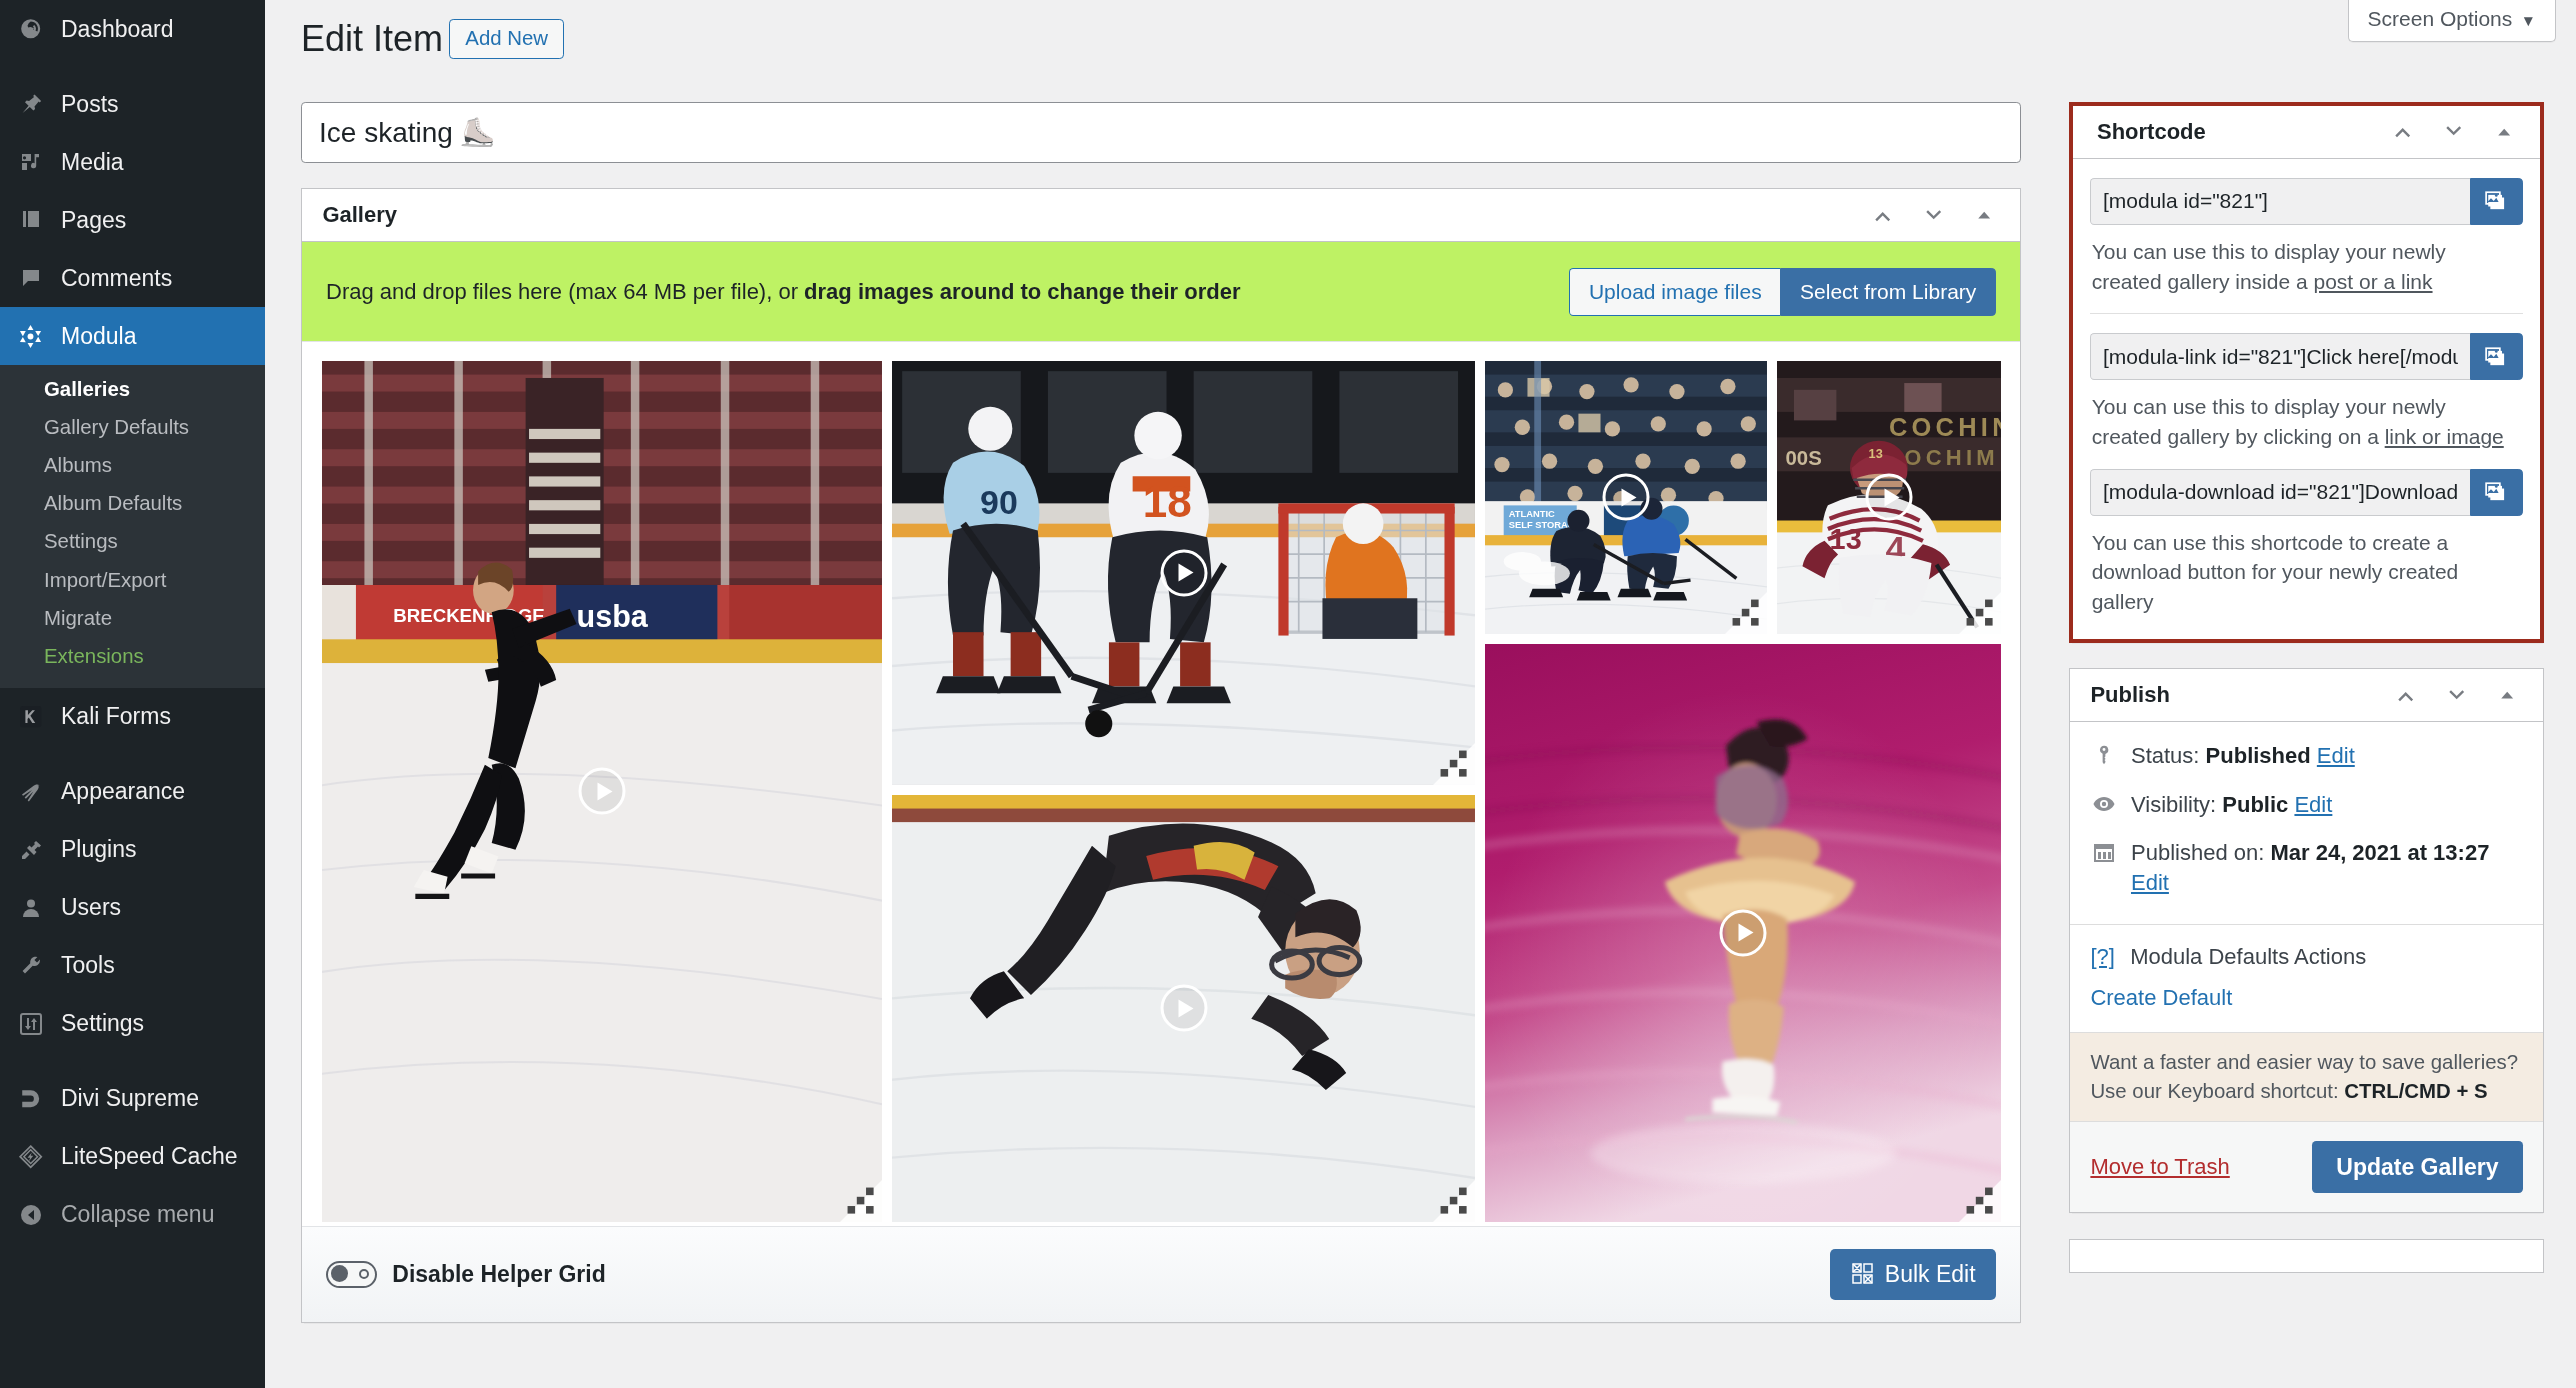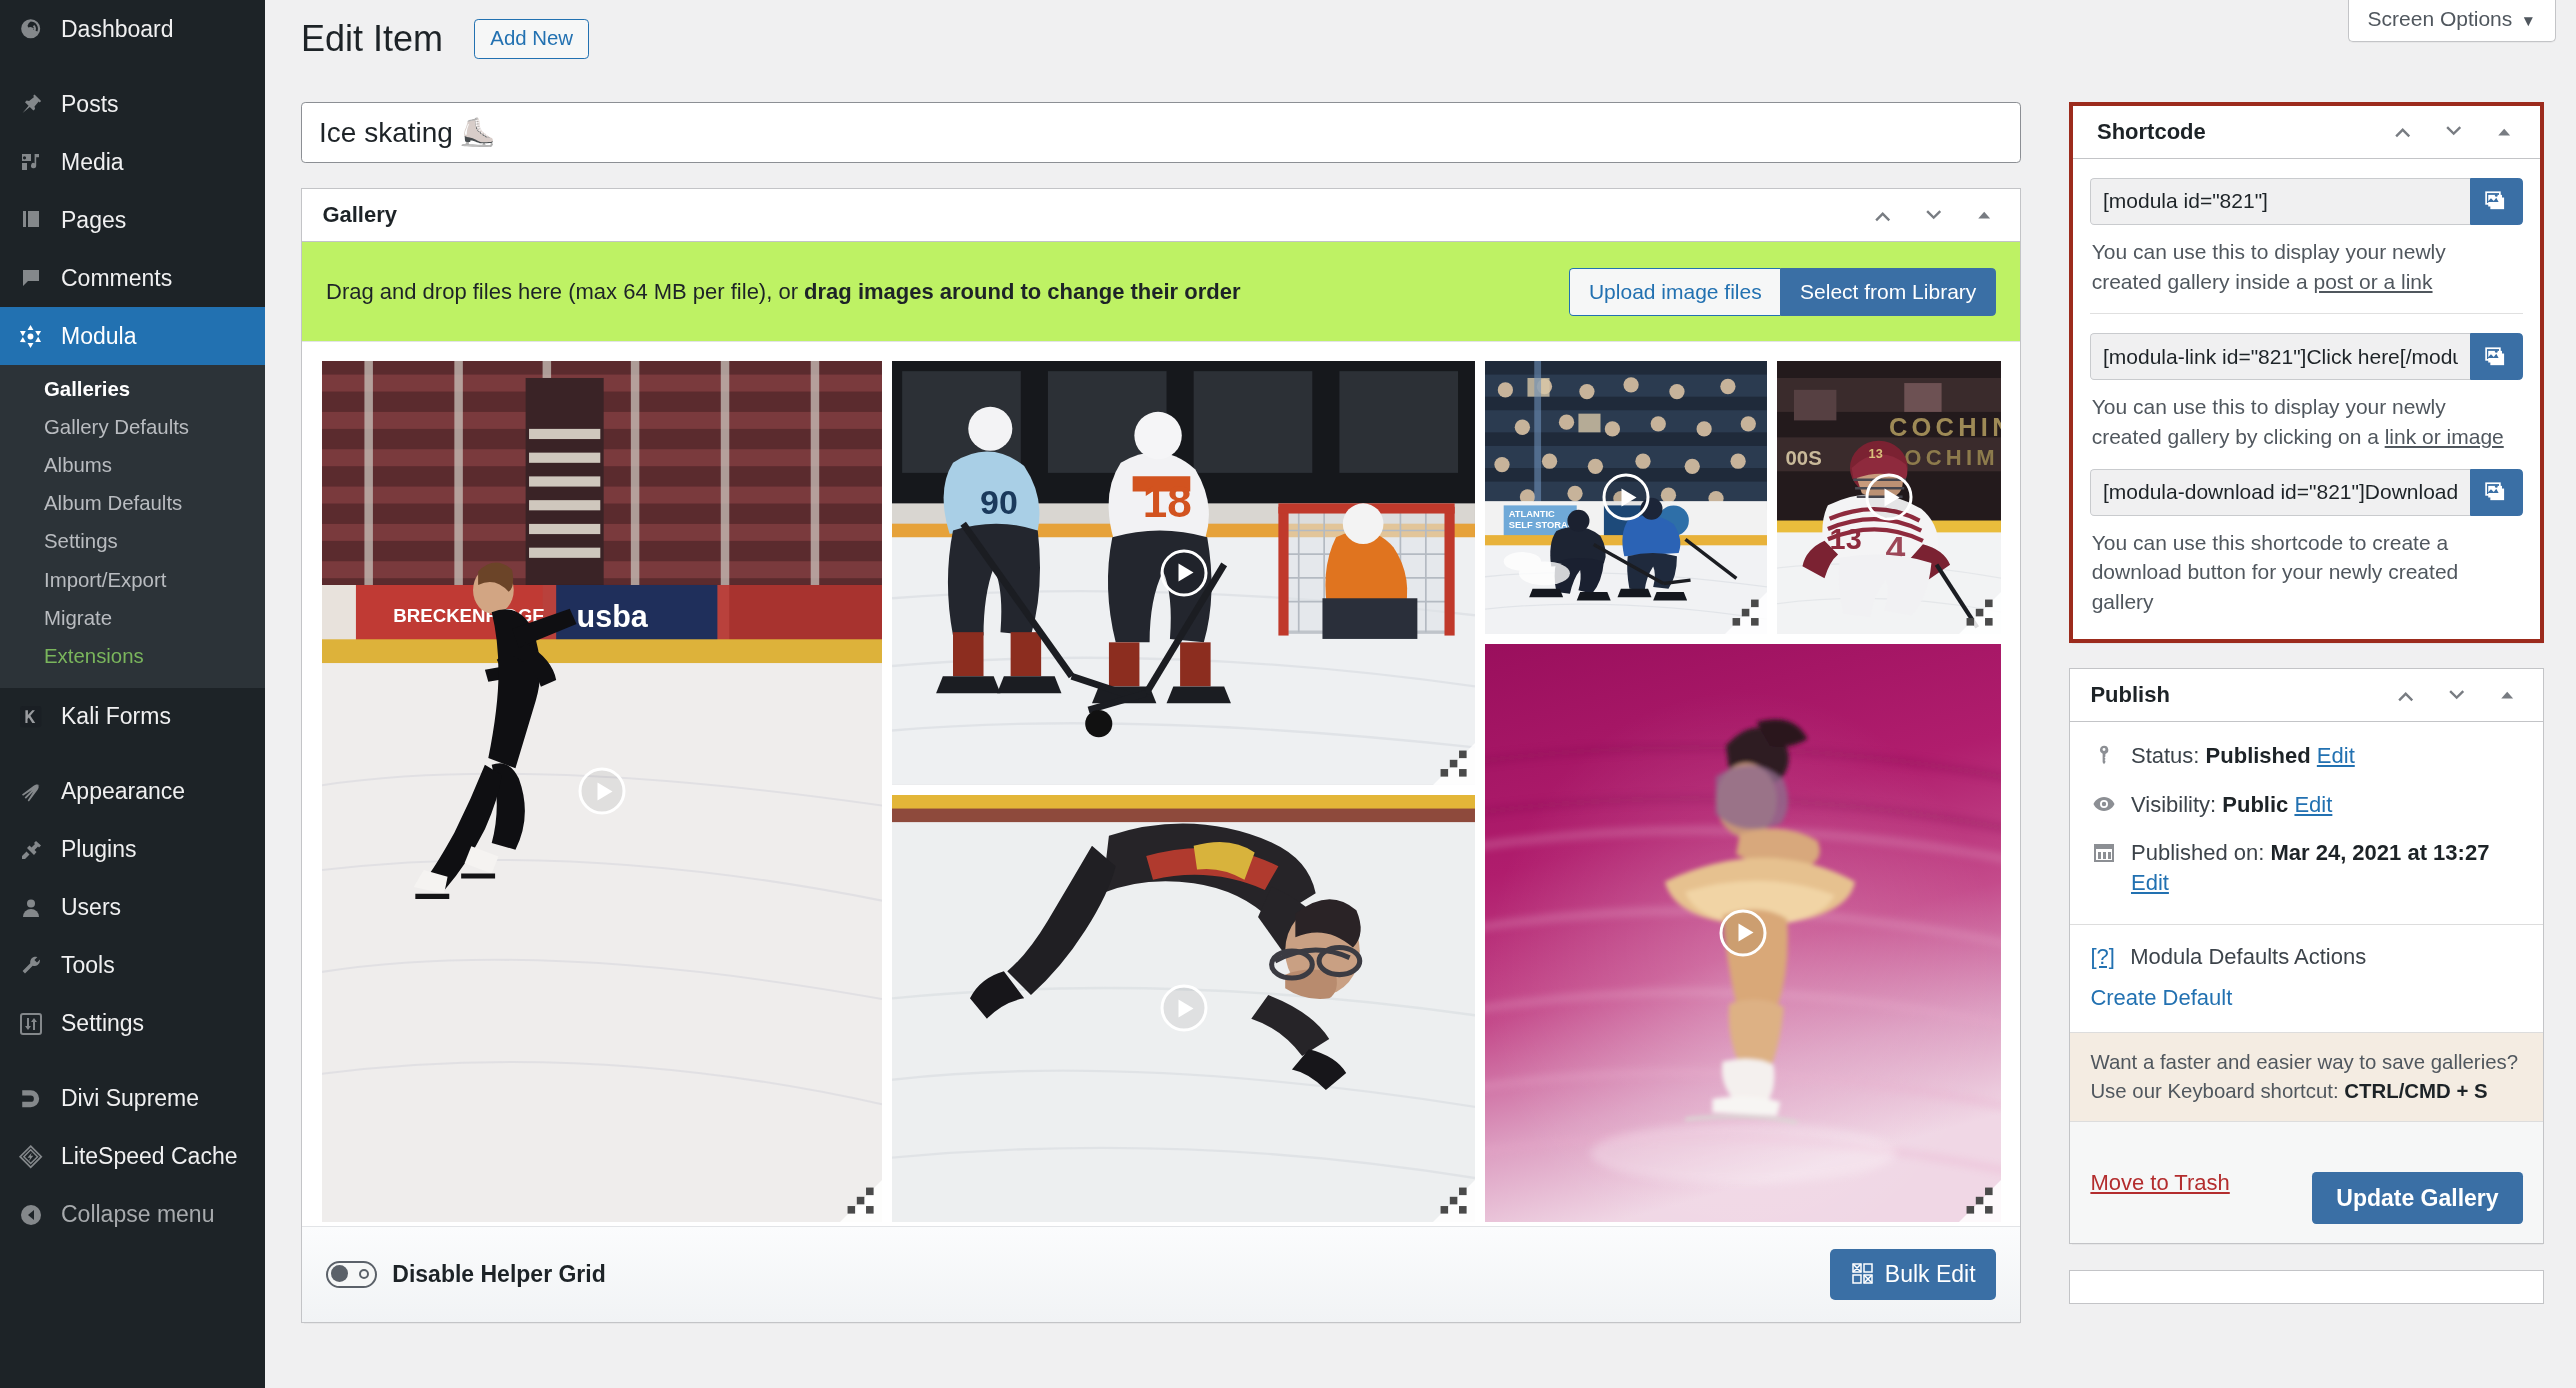--- a/index.html
+++ b/index.html
@@ -61,21 +61,21 @@
     border-radius:0 0 5.1px 5.1px;
     padding:8.5px 18.7px 10.2px 18.7px;
     font-size:21px; color:#50575e;
     cursor:pointer;
     box-shadow:0 0.8px 0.8px rgba(0,0,0,.04);
   }
   .screen-meta-toggle .caret { font-size:15.3px; margin-left:8.5px; }
 
   .page-head {
     position:absolute; left:36px; top:18.7px;
-    display:flex; align-items:center; gap:31px;
+    display:flex; align-items:center; gap:6px;
   }
   .page-head h1 {
     margin:0; font-size:36px; font-weight:400; color:#1d2327;
     line-height:1;
   }
   .page-title-action {
     border:0.8px solid #2271b1; border-radius:4.2px;
     color:#2271b1; background:#f6f7f7;
     padding:7.6px 15.3px; font-size:20.4px;
     cursor:pointer; text-decoration:none;
@@ -259,21 +259,20 @@
   .notice-tip b { color:#1d2327; font-weight:bold; }
   .major-actions {
     display:flex; align-items:center; justify-content:space-between;
     padding:18.7px 20.4px; background:#f6f7f7;
   }
   .trash-link { color:#b32d2e; font-size:22px; text-decoration:underline; cursor:pointer; }
   .update-btn {
     background:#3a6fa5; color:#fff; border:none; border-radius:4.2px;
     padding:12.7px 24px; font-size:23px; font-weight:bold; cursor:pointer;
     font-family:"Liberation Sans", sans-serif;
-    margin-top:31px;
   }
   .stub-box { margin-top:25.4px; height:34px; background:#fff; border:0.8px solid #c3c4c7; }
 </style>
 </head>
 <body>
 
 <div id="adminmenu">
 
   <div class="menu-top">
     <span class="menu-ico">

